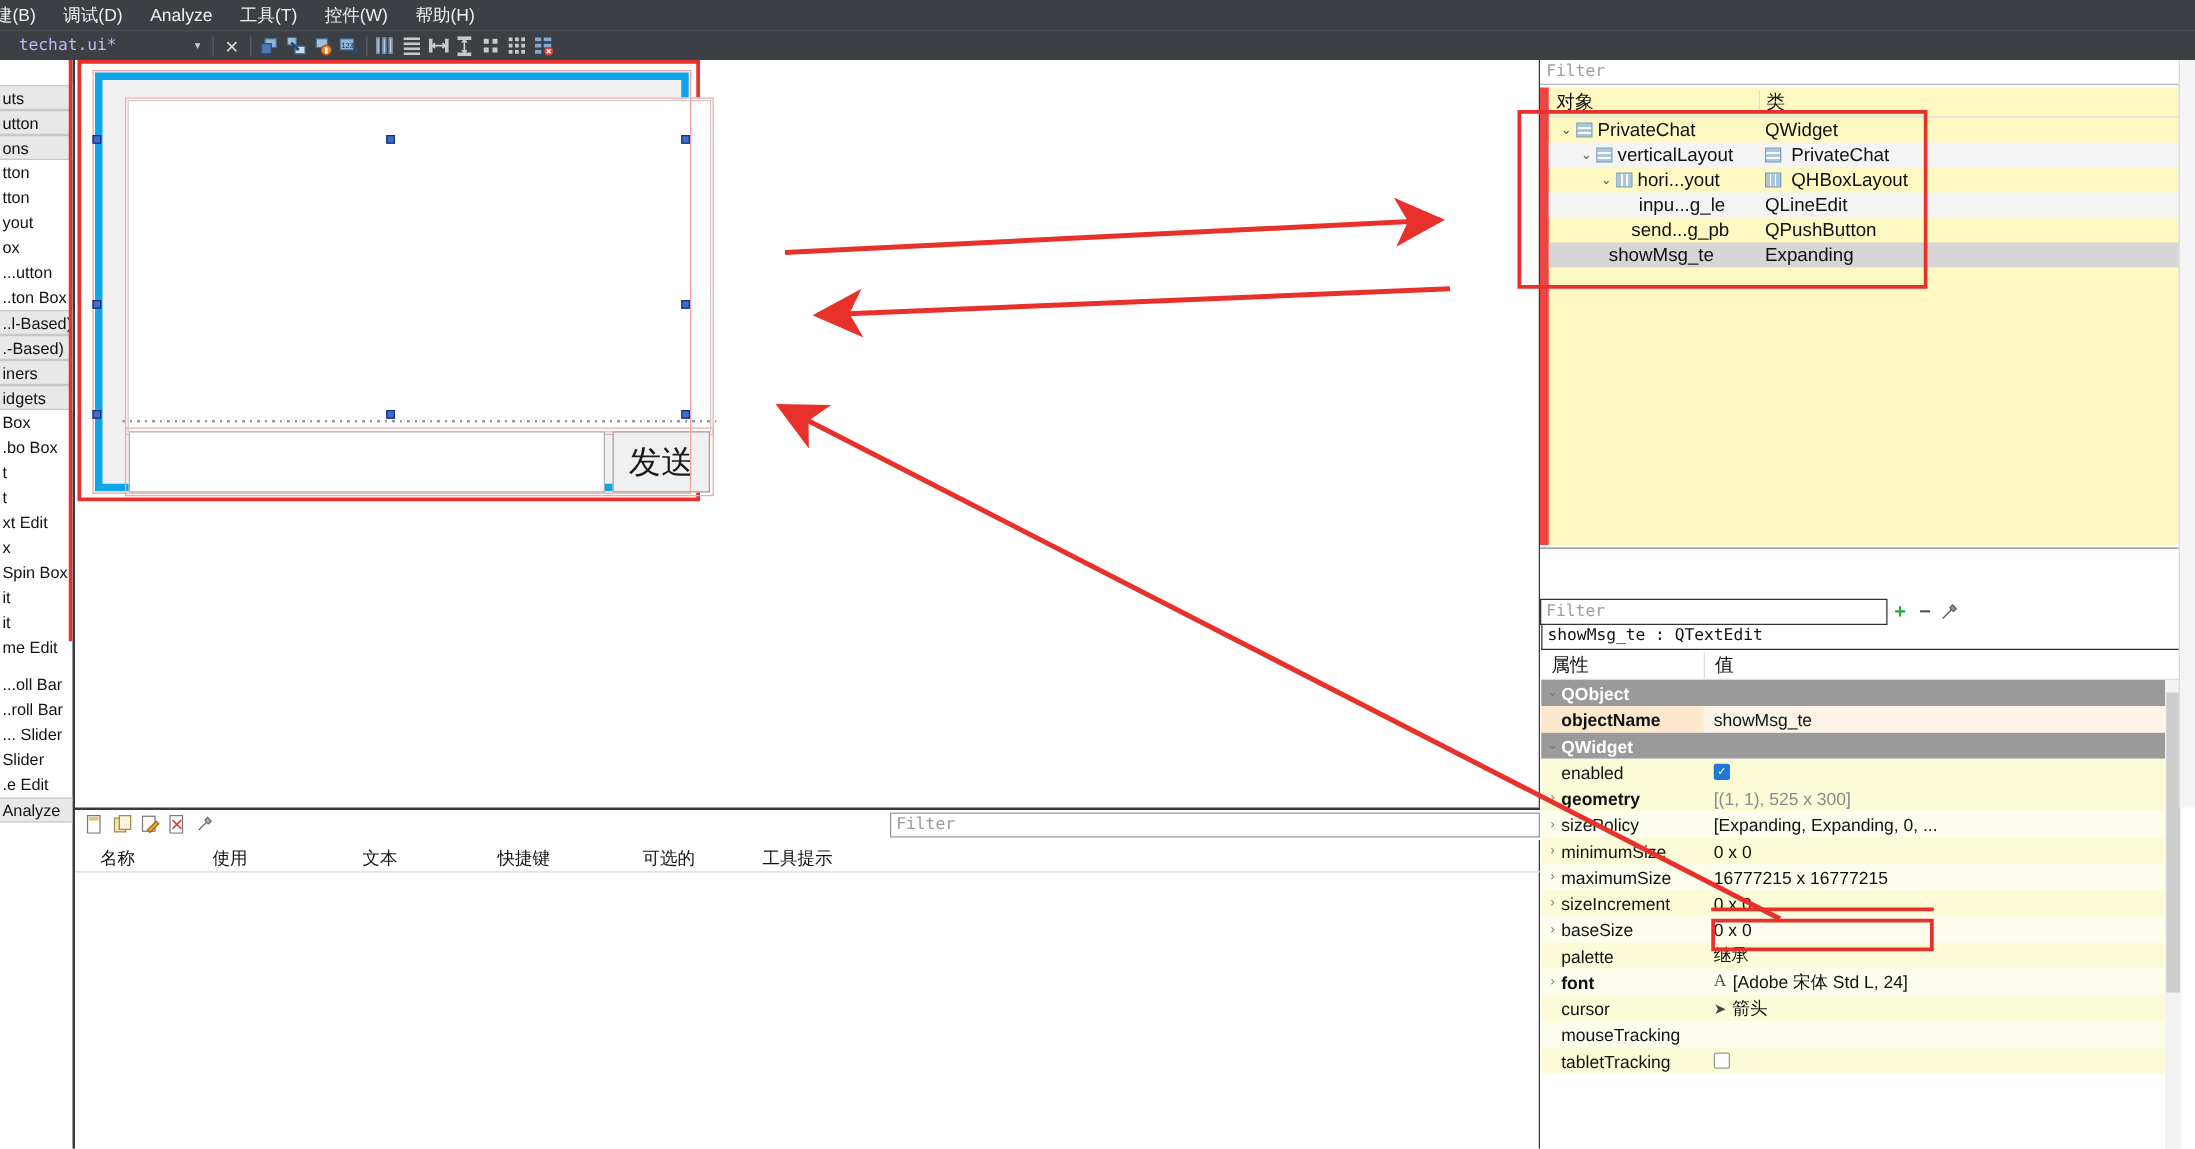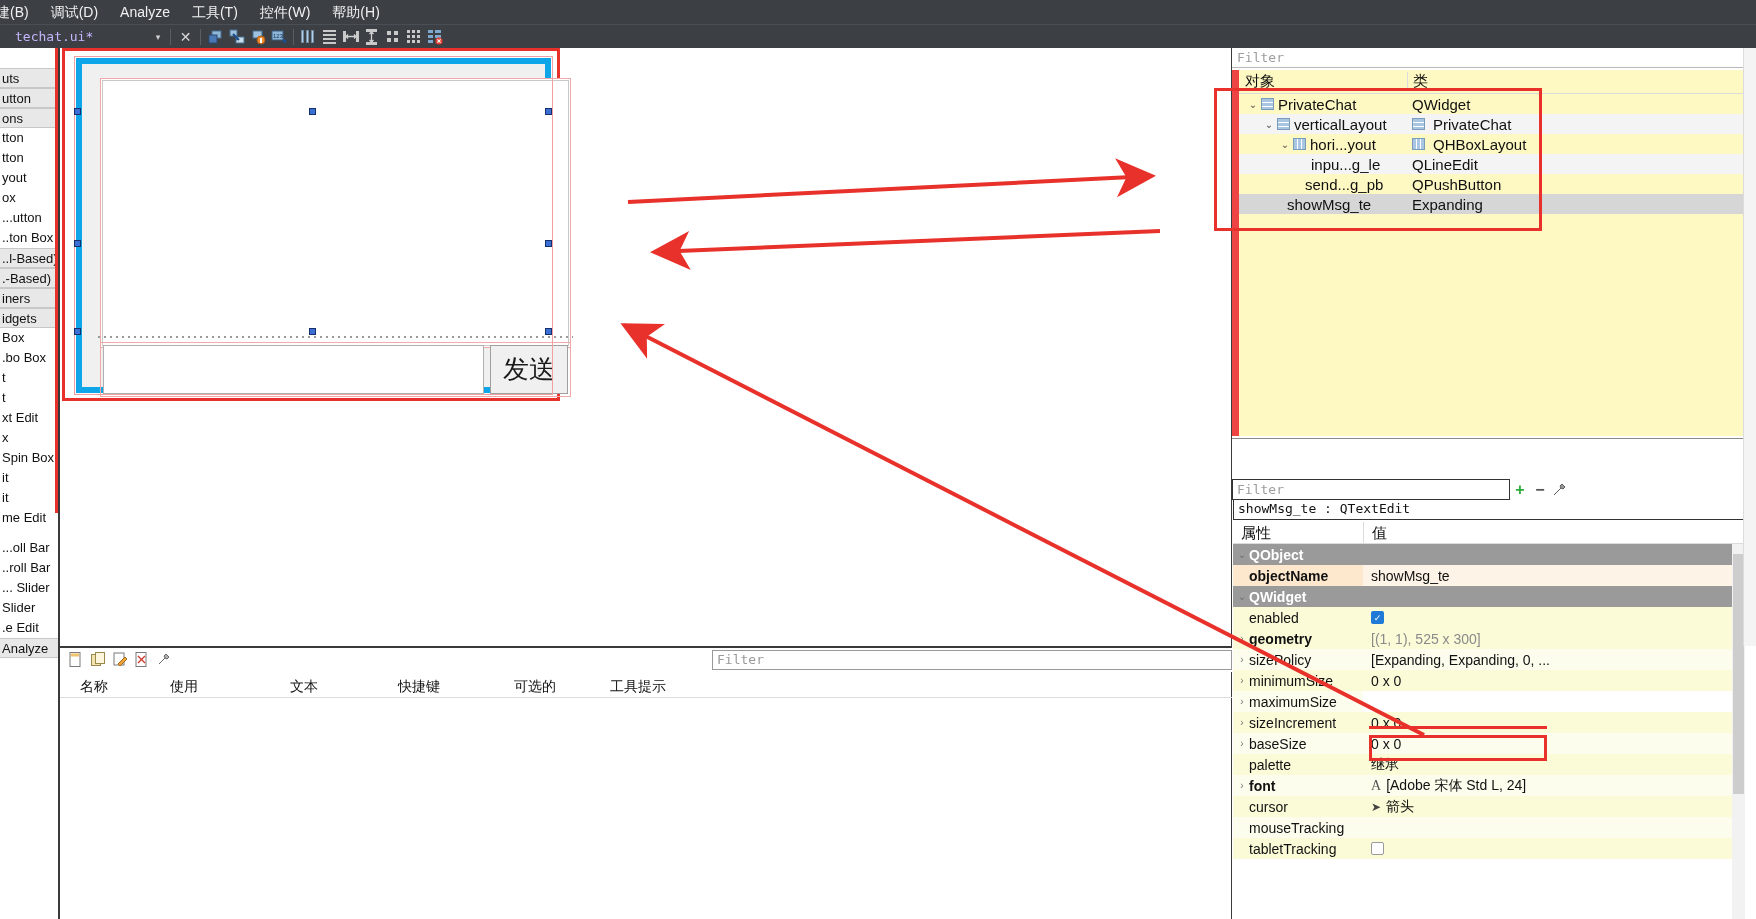--- a/index.html
+++ b/index.html
@@ -772,20 +772,21 @@
             <span>minimumSize</span>
           </div>
           <div class="pb">0 x 0</div>
         </div>
 
         <div class="prow yl2">
           <div class="pa">
             <span class="expander">›</span>
             <span>maximumSize</span>
           </div>
+          <div class="pb">16777215 x 16777215</div>
         </div>
 
         <div class="prow yl">
           <div class="pa">
             <span class="expander">›</span>
             <span>sizeIncrement</span>
           </div>
           <div class="pb">0 x 0</div>
         </div>
 

